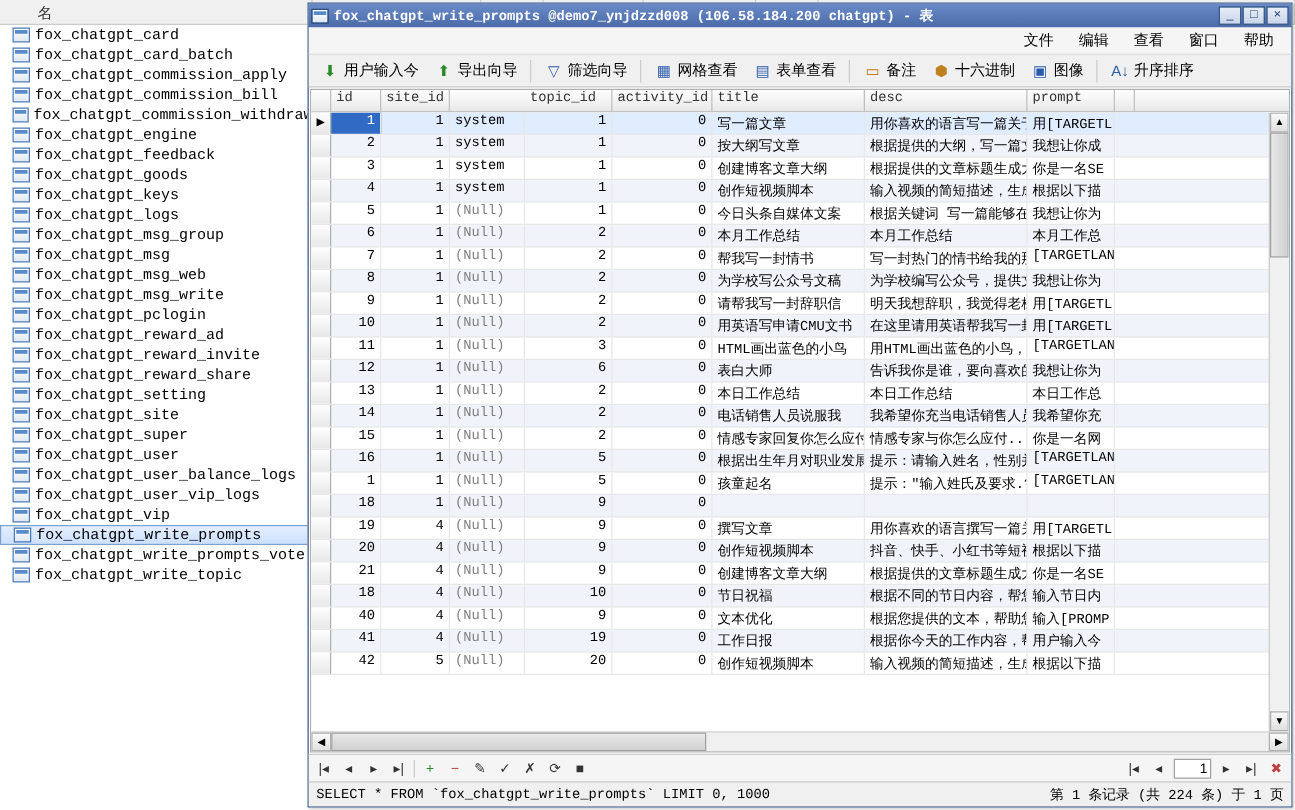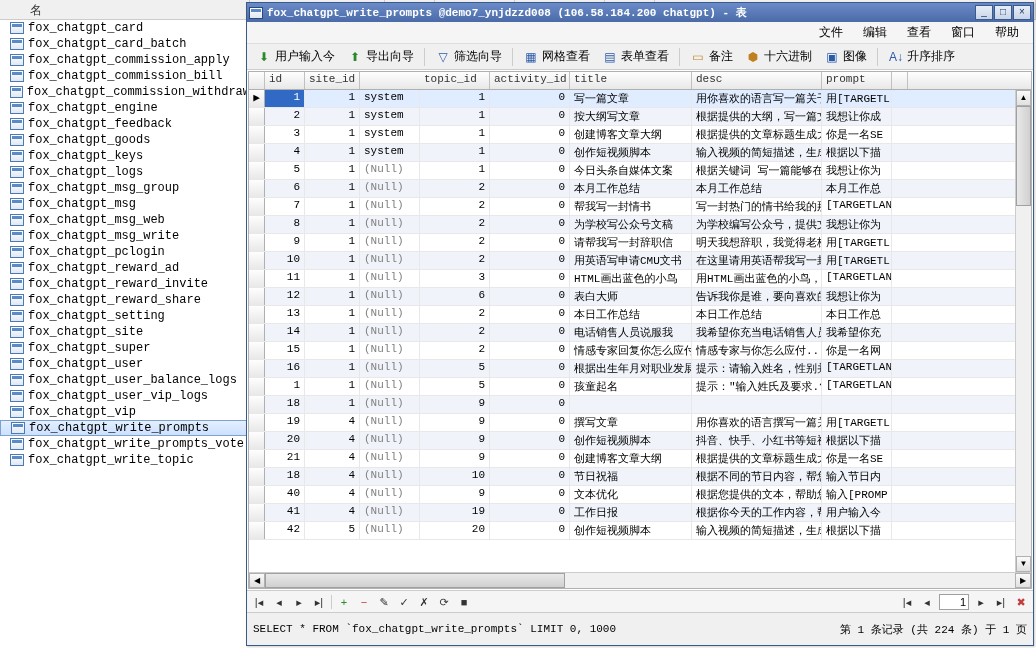--- a/index.html
+++ b/index.html
@@ -82,21 +82,21 @@
 .hs-thumb { position: absolute; left: 0; top: 0; bottom: 0; width: 300px; background: linear-gradient(#e8e8e8,#d0d0d0); border: 1px solid #a0a0a0; }
 
 
 .navigator { height: 22px; border-top: 1px solid #ccc; display: flex; align-items: center; padding: 0 4px; gap: 4px; background: #f5f5f5; }
 .nav-btn { width: 16px; height: 16px; text-align: center; font-size: 11px; color: #333; cursor: default; font-family: Arial; line-height: 16px; }
 .nav-sep { width: 1px; height: 14px; background: #ccc; }
 .nav-spacer { flex: 1; }
 .nav-page-input { width: 30px; height: 16px; border: 1px solid #a0a0a0; text-align: right; padding: 0 2px; font-size: 11px; }
 
 
-.statusbar { height: 20px; border-top: 1px solid #ccc; display: flex; align-items: center; padding: 16px 6px; font-family: "Courier New", monospace; font-size: 11px; background: #f0f0f0; }
+.statusbar { height: 20px; border-top: 1px solid #ccc; display: flex; align-items: center; padding: 3px 6px; font-family: "Courier New", monospace; font-size: 11px; background: #f0f0f0; }
 .status-left { flex: 1; }
 .status-right { }
 
 .ic-green { color:#2a8a2a; } .ic-blue { color:#2a5aaa; } .ic-orange{color:#c08020;} .ic-red{color:#c04040;}
 </style>
 </head>
 <body>
 
 <div class="bg-header">
   <div class="bg-col-name">名</div>

